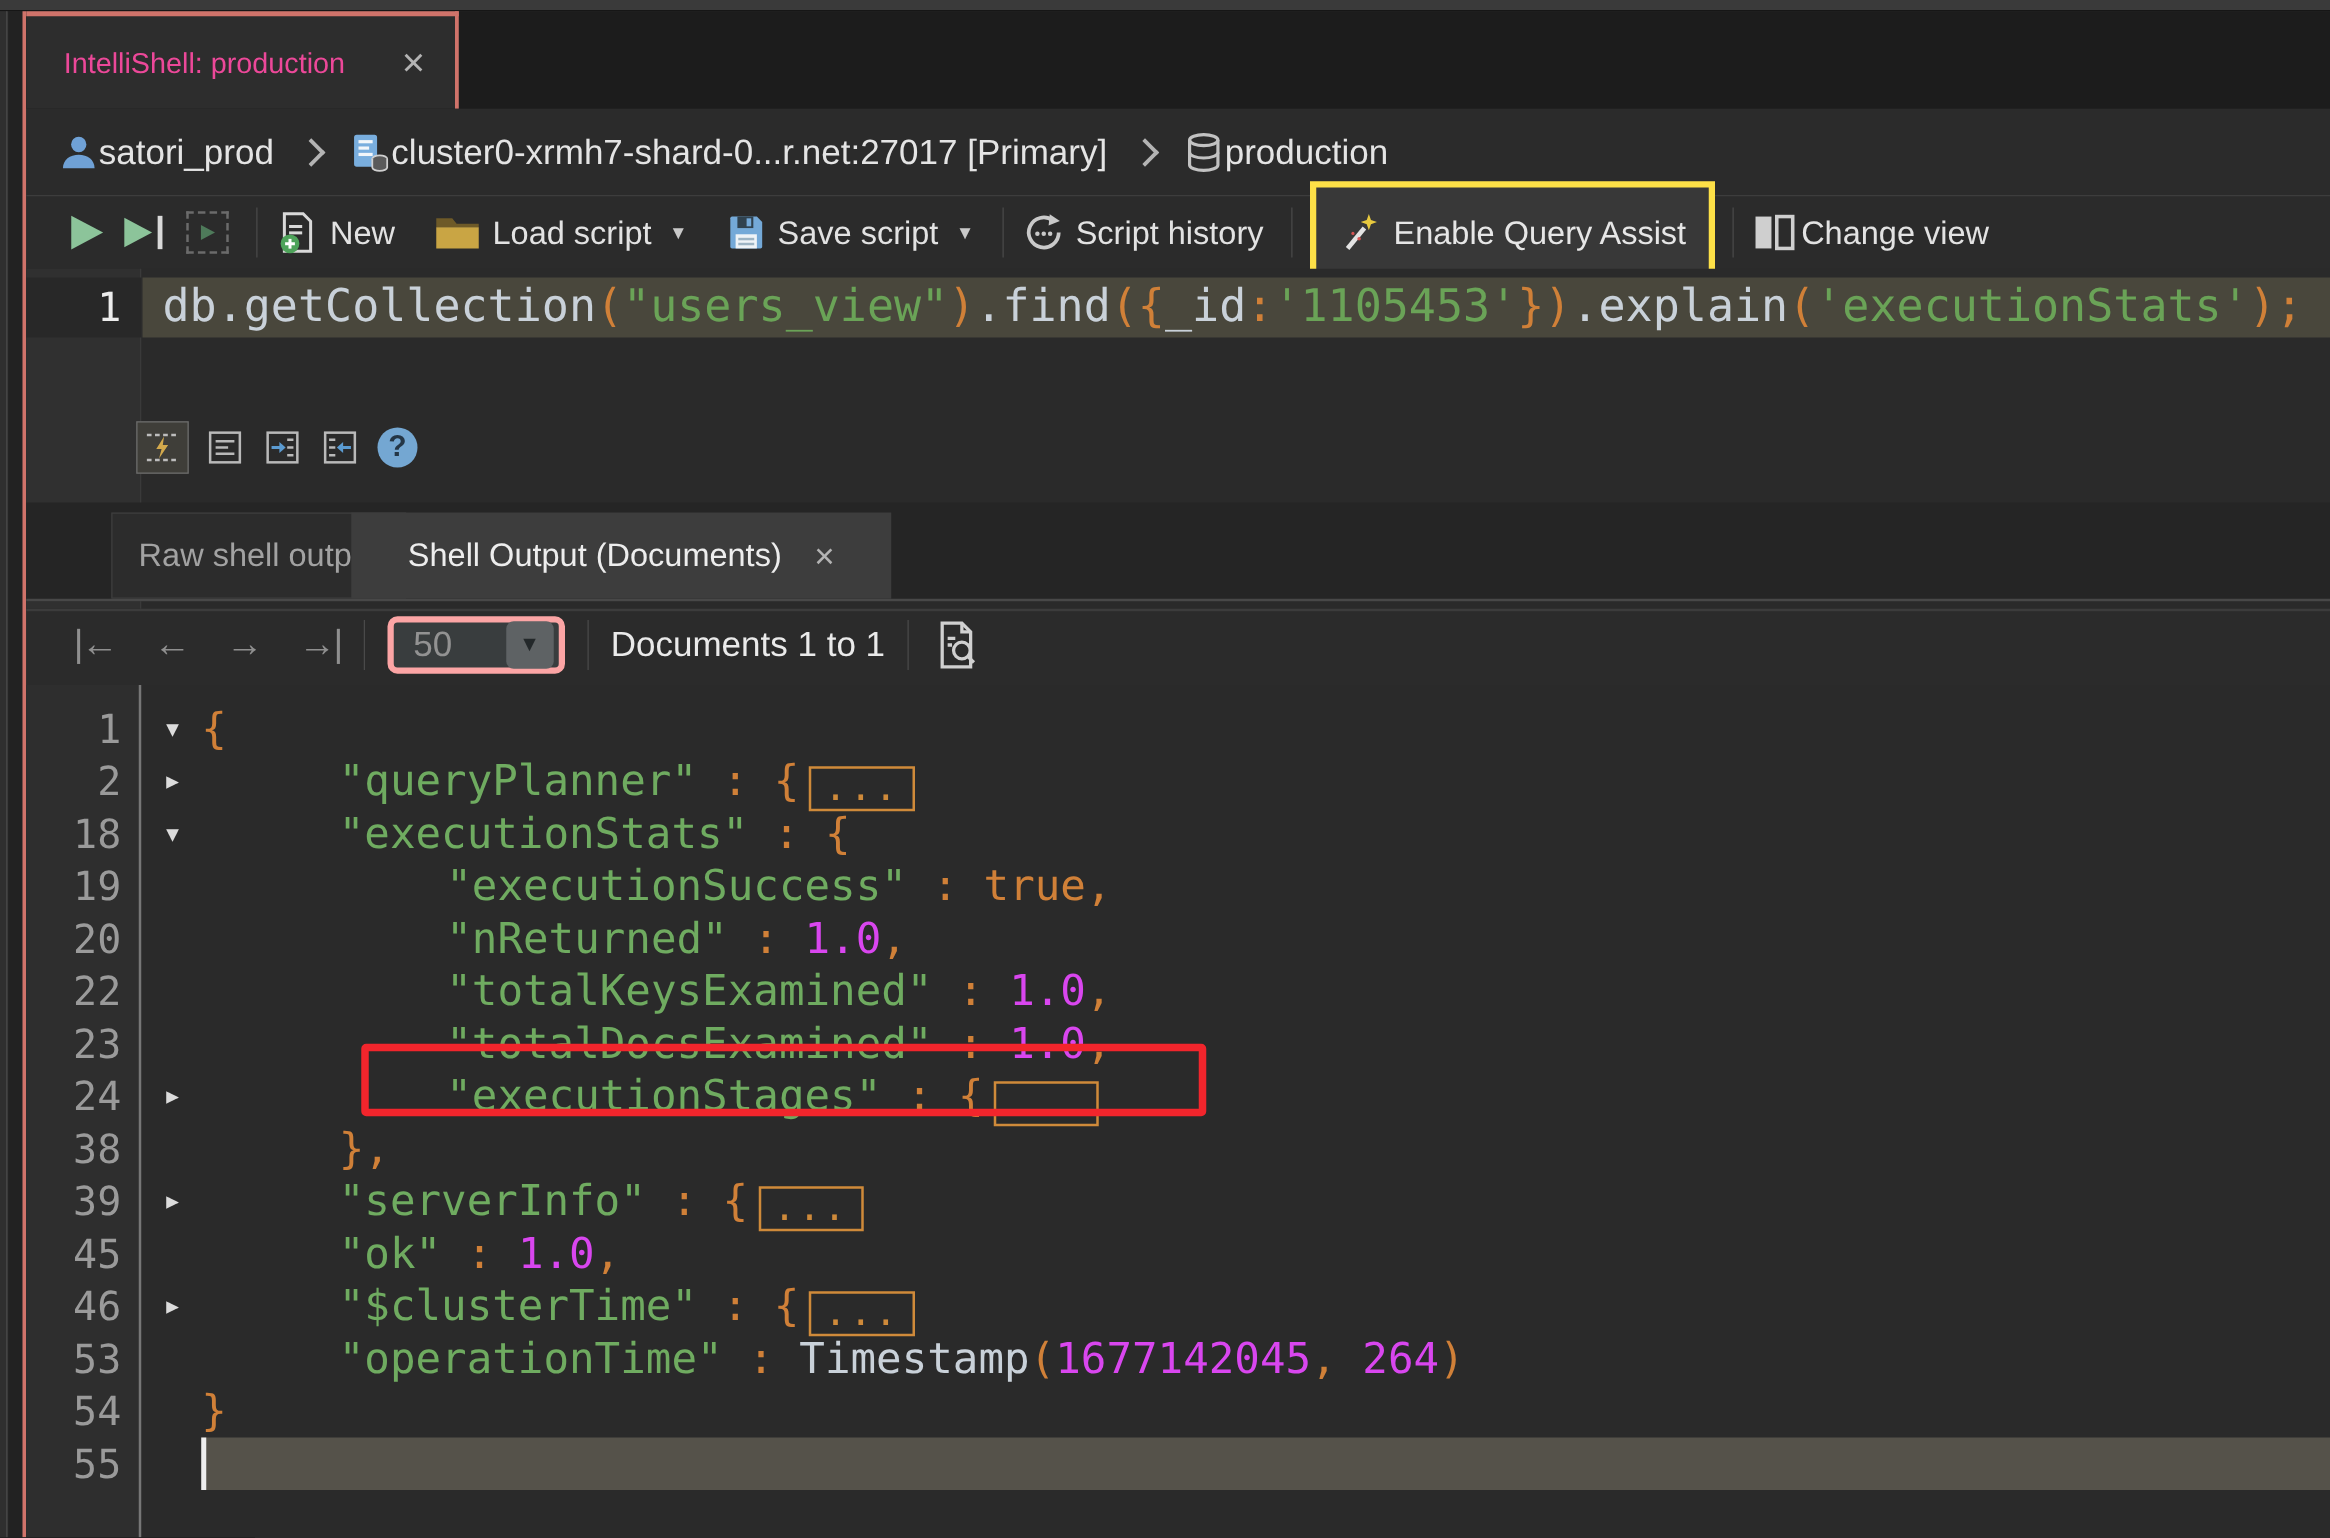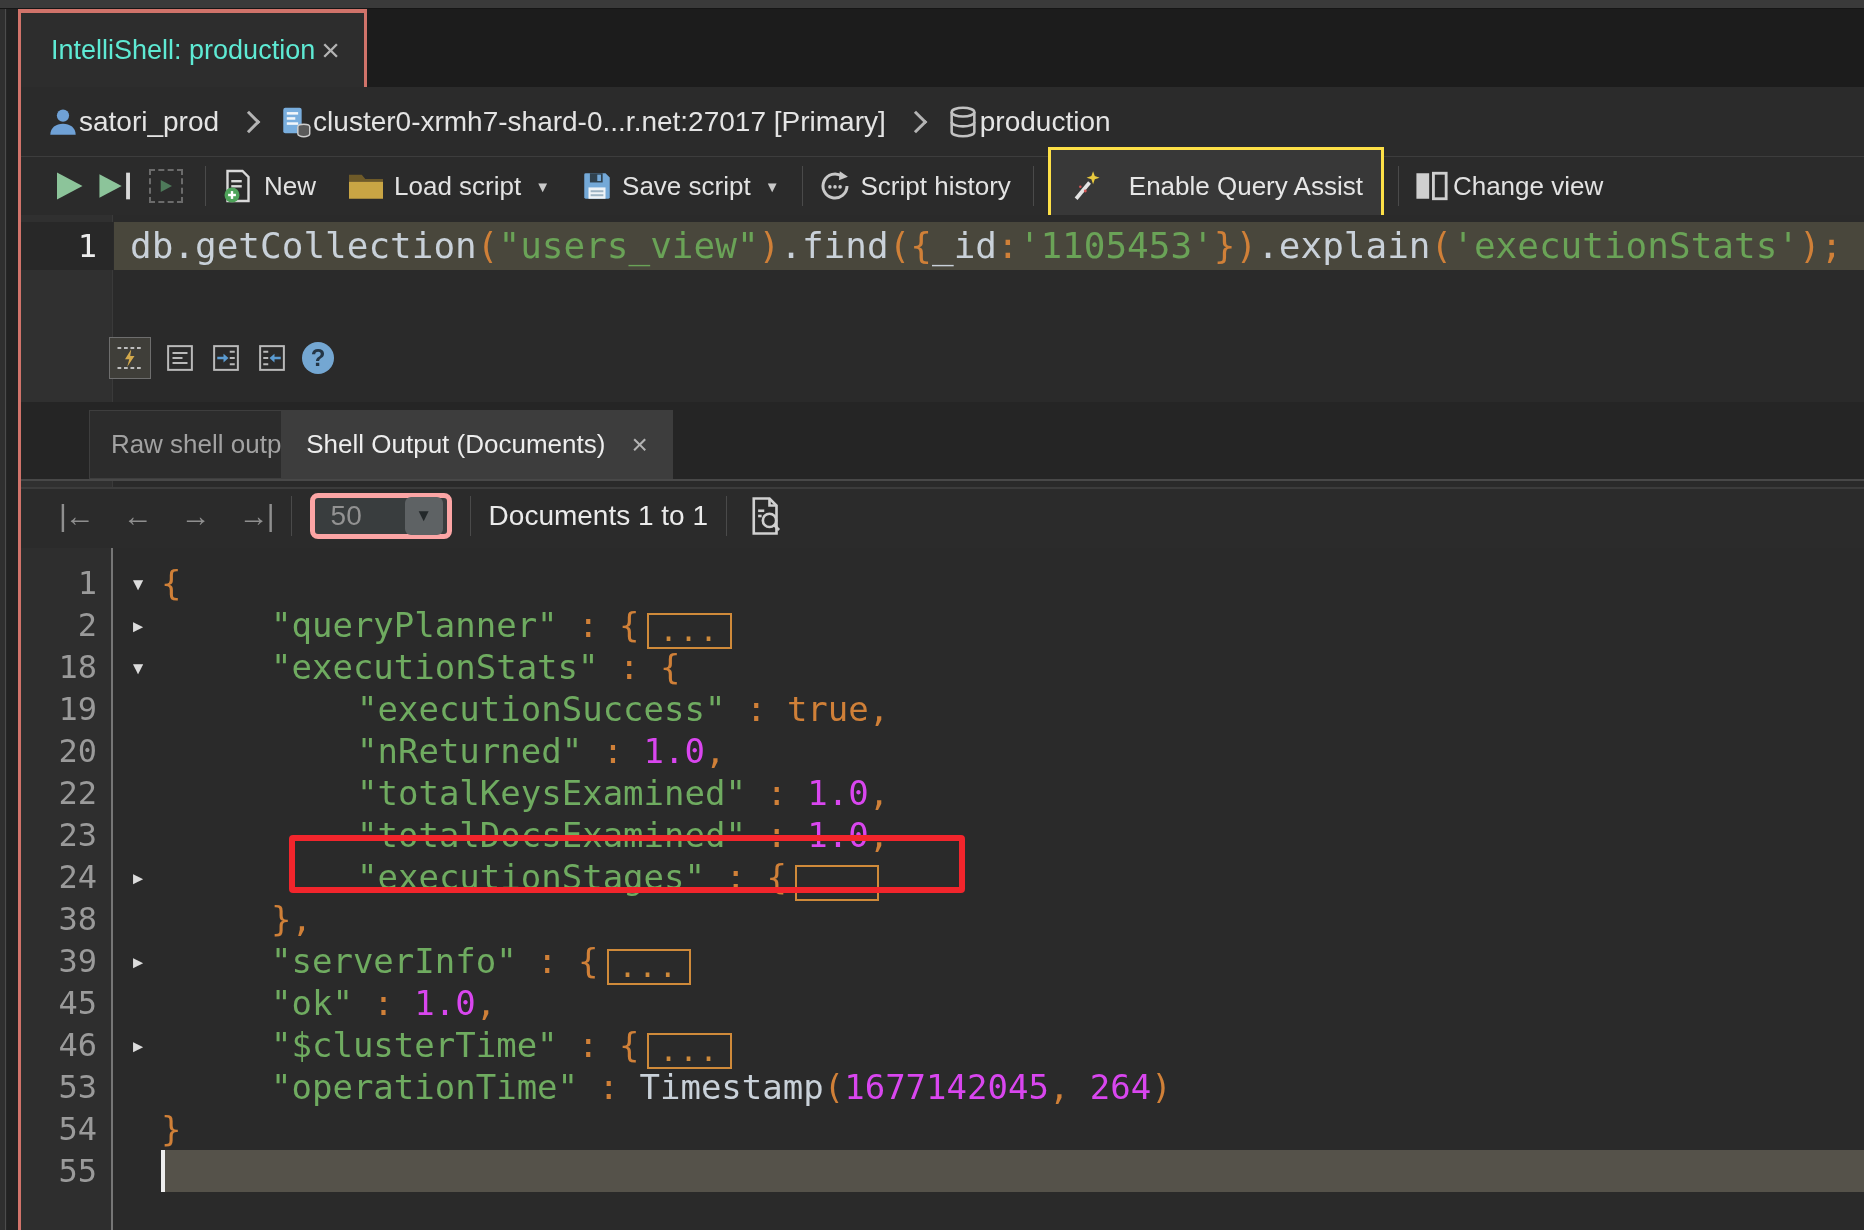--- a/index.html
+++ b/index.html
@@ -8,55 +8,55 @@
   
   .chrome-top{position:absolute;left:0;top:0;width:100%;height:9px;background:#3a3a3a;border-bottom:1px solid #161616;box-sizing:border-box;}
   .chrome-left{position:absolute;left:0;top:9px;width:6px;height:1221px;background:#2f2f2f;border-right:1px solid #4c4c4c;box-sizing:border-box;}
   .chrome-gap{position:absolute;left:7px;top:9px;width:11px;height:1221px;background:#222;}
   .accent{position:absolute;left:18px;top:9px;width:3px;height:1221px;background:#d0736a;}
   
   .tabbar{position:absolute;left:21px;top:9px;right:0;height:78px;background:#1c1c1c;}
   .doc-tab{position:absolute;left:0;top:0;width:346px;height:78px;background:#2d2d2d;
            border-top:4px solid #d0736a;border-right:3px solid #d0736a;box-sizing:border-box;
            display:flex;align-items:center;justify-content:space-between;padding:0 24px 0 30px;}
-  .doc-tab .title{color:#5eead4;font-size:27px;}
+  .doc-tab .title{color:#ec4899;font-size:23px;}
   .close-x{color:#b3b3b3;font-size:32px;line-height:1;font-weight:400;}
   
   .main{position:absolute;left:21px;top:87px;right:0;bottom:0;background:#2b2b2b;}
   
   .breadcrumb{position:absolute;left:0;top:0;right:0;height:70px;display:flex;align-items:center;
               padding-left:26px;border-bottom:1px solid #3d3d3d;box-sizing:border-box;color:#e4e4e4;font-size:28px;}
   .bc-item{display:flex;align-items:center;}
   .chev{width:13px;height:13px;border-right:3px solid #b4b4b4;border-top:3px solid #b4b4b4;
         transform:rotate(45deg);margin:0 22px;flex:none;}
   
   .toolbar{position:absolute;left:0;top:70px;right:0;height:58px;display:flex;align-items:center;
            padding-left:30px;color:#e2e2e2;font-size:26px;}
   .tb-group{display:flex;align-items:center;gap:8px;margin-right:8px;}
   .tb-sep{width:1px;height:40px;background:#4a4a4a;margin:0 14px;flex:none;}
   .dd{font-size:15px;color:#c9c9c9;margin-left:6px;}
   .dashed-run{width:34px;height:34px;border:2px dashed #6b6b6b;display:flex;align-items:center;justify-content:center;box-sizing:border-box;margin-left:6px;}
-  .btn-assist{display:flex;align-items:center;gap:26px;border:3px solid #fde047;background:#383838;height:48px;padding:12px 18px;color:#e6e6e6;}
+  .btn-assist{display:flex;align-items:center;gap:10px;border:5px solid #fde047;background:#383838;height:48px;padding:12px 18px;color:#e6e6e6;}
   
   .editor{position:absolute;left:0;top:128px;right:0;height:274px;background:#2a2a2a;border-bottom:2px solid #3c3c3c;box-sizing:border-box;}
   .ed-gutter{position:absolute;left:0;top:0;width:92px;height:100%;background:#303030;border-right:1px solid #3a3a3a;box-sizing:border-box;}
   .ed-lineno{position:absolute;left:0;top:7px;width:92px;height:48px;background:#282828;color:#ececec;
              font:32px/48px "DejaVu Sans Mono",monospace;text-align:right;padding-right:16px;box-sizing:border-box;}
   .ed-row{position:absolute;left:93px;top:7px;right:0;height:48px;background:#49473c;
           font:36px/48px "DejaVu Sans Mono",monospace;padding-left:16px;white-space:pre;}
   .ed-icons{position:absolute;left:88px;top:122px;display:flex;align-items:center;gap:12px;}
   .ed-ic{width:34px;height:34px;display:flex;align-items:center;justify-content:center;}
   .ed-ic.sel{background:#3f3e39;border:1px solid #6e6e6e;width:42px;height:42px;box-sizing:border-box;}
   .help-badge{width:32px;height:32px;border-radius:50%;background:#74a7d2;color:#243646;font-size:24px;font-weight:bold;
               display:flex;align-items:center;justify-content:center;}
   
   .outtabs{position:absolute;left:0;top:315px;right:0;height:79px;background:#252525;border-bottom:2px solid #484848;box-sizing:border-box;}
   .otab{position:absolute;top:8px;height:69px;display:flex;align-items:center;font-size:26px;box-sizing:border-box;}
   .otab.inactive{left:24px;width:236px;background:#2c2c2c;border:1px solid #3e3e3e;color:#a2a2a2;justify-content:center;margin-left:44px;}
-  .otab.active{left:260px;width:392px;background:#3d3d3d;color:#ededed;justify-content:center;gap:26px;}
+  .otab.active{left:260px;width:432px;background:#3d3d3d;color:#ededed;justify-content:center;gap:26px;}
   
   .pager{position:absolute;left:0;top:394px;right:0;height:70px;display:flex;align-items:center;font-size:30px;color:#8f8f8f;}
   .nav-arrows{display:flex;align-items:center;gap:30px;margin-left:38px;letter-spacing:-2px;}
   .psep{width:1px;height:40px;background:#4a4a4a;margin:0 18px;flex:none;}
   .select50{width:142px;height:46px;background:#393d3e;border:5px solid #fca5a5;border-radius:8px;
             display:flex;align-items:center;justify-content:space-between;padding:0 4px 0 16px;box-sizing:border-box;color:#929292;font-size:28px;}
   .select50 .chevbtn{width:38px;height:38px;border-radius:6px;background:#5e6264;color:#23282a;font-size:17px;
             display:flex;align-items:center;justify-content:center;}
   .range{color:#eaeaea;font-size:28px;}
   

